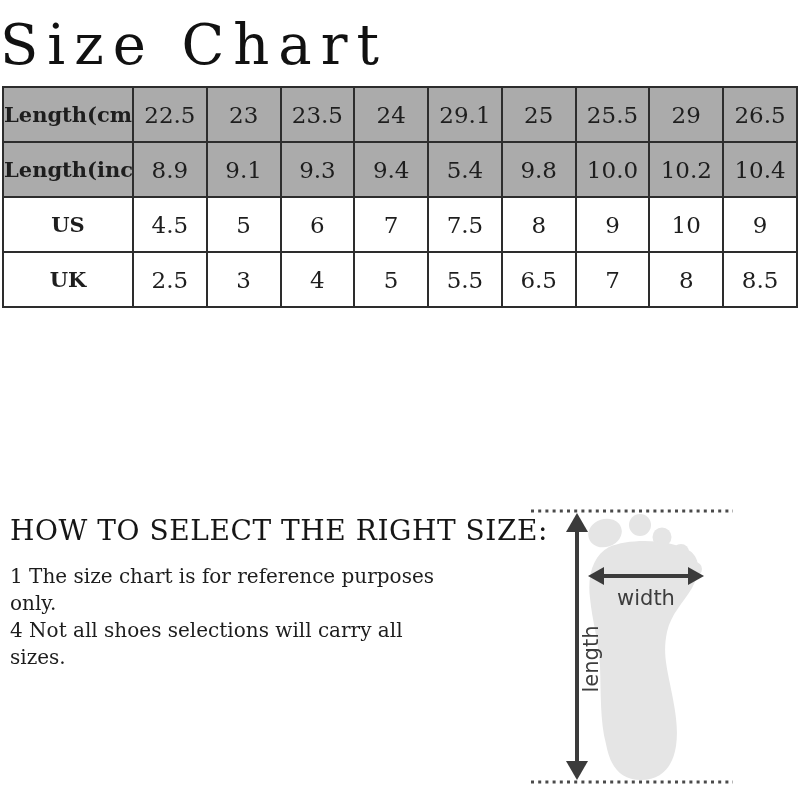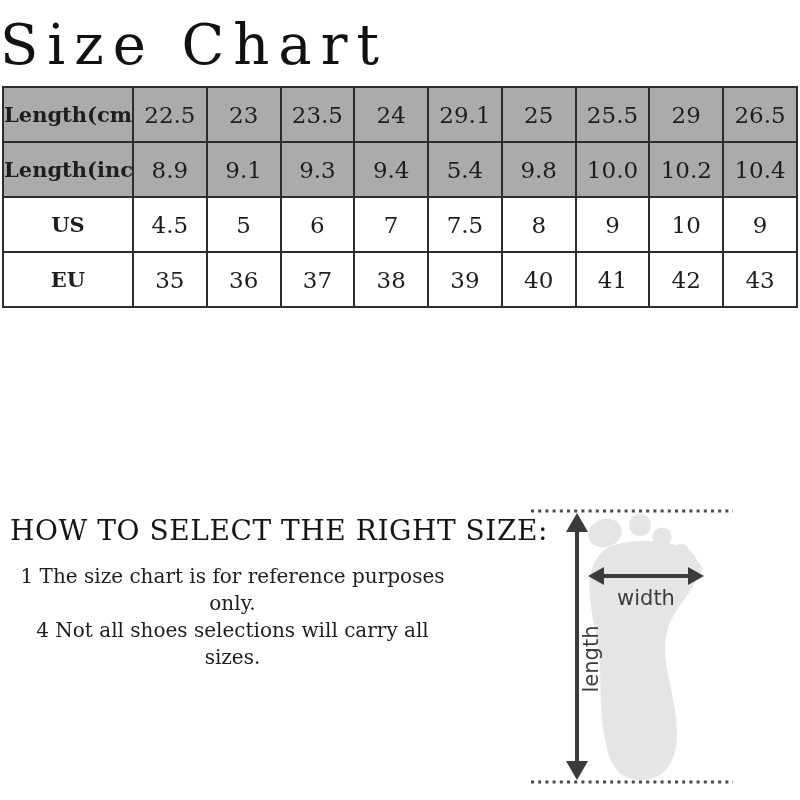--- a/index.html
+++ b/index.html
@@ -52,21 +52,20 @@
     font-weight: normal;
     letter-spacing: 0.02em;
     color: #161616;
     white-space: nowrap;
     margin-bottom: 16px;
   }
   .note {
     font-size: 20px;
     line-height: 27px;
     color: #1d1d1d;
-    text-align: center;
   }
   .note .note-text.bold { font-weight: bold; }
 
   .foot-diagram {
     position: absolute;
     left: 520px;
     top: 488px;
     width: 280px;
     height: 318px;
   }
@@ -126,30 +125,30 @@
         <td>5</td>
         <td>6</td>
         <td>7</td>
         <td>7.5</td>
         <td>8</td>
         <td>9</td>
         <td>10</td>
         <td>9</td>
       </tr>
       <tr>
-        <th>EU</th>
-        <td>35</td>
-        <td>36</td>
-        <td>37</td>
-        <td>38</td>
-        <td>39</td>
-        <td>40</td>
-        <td>41</td>
-        <td>42</td>
-        <td>43</td>
+        <th>UK</th>
+        <td>2.5</td>
+        <td>3</td>
+        <td>4</td>
+        <td>5</td>
+        <td>5.5</td>
+        <td>6.5</td>
+        <td>7</td>
+        <td>8</td>
+        <td>8.5</td>
       </tr>
     </tbody>
 </table>
 
 <div class="guide">
   <h2 class="guide-heading">HOW TO SELECT THE RIGHT SIZE:</h2>
   <div>
       <p class="note"><span class="note-num">1</span> <span class="note-text">The size chart is for reference purposes only.</span></p>
       <p class="note"><span class="note-num">4</span> <span class="note-text">Not all shoes selections will carry all sizes.</span></p>
     </div>

